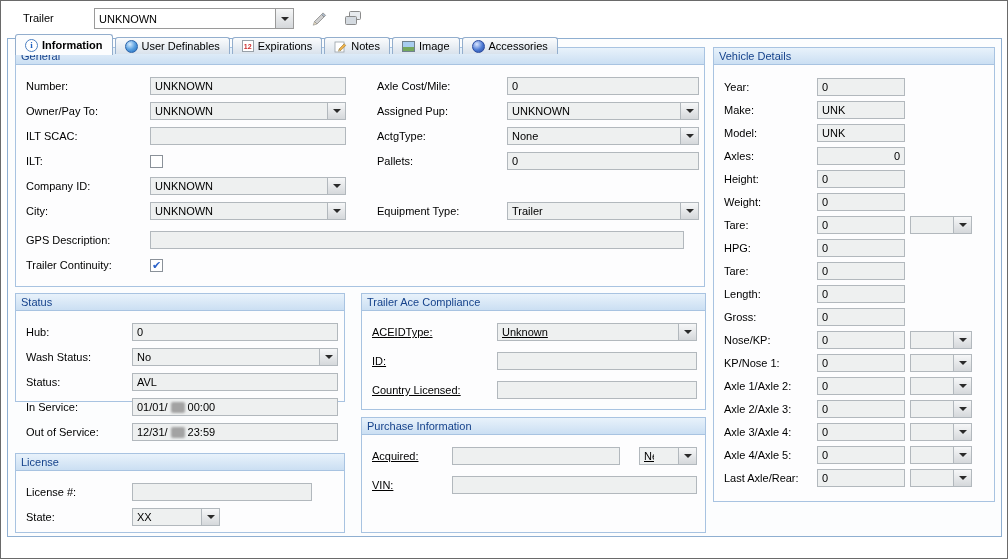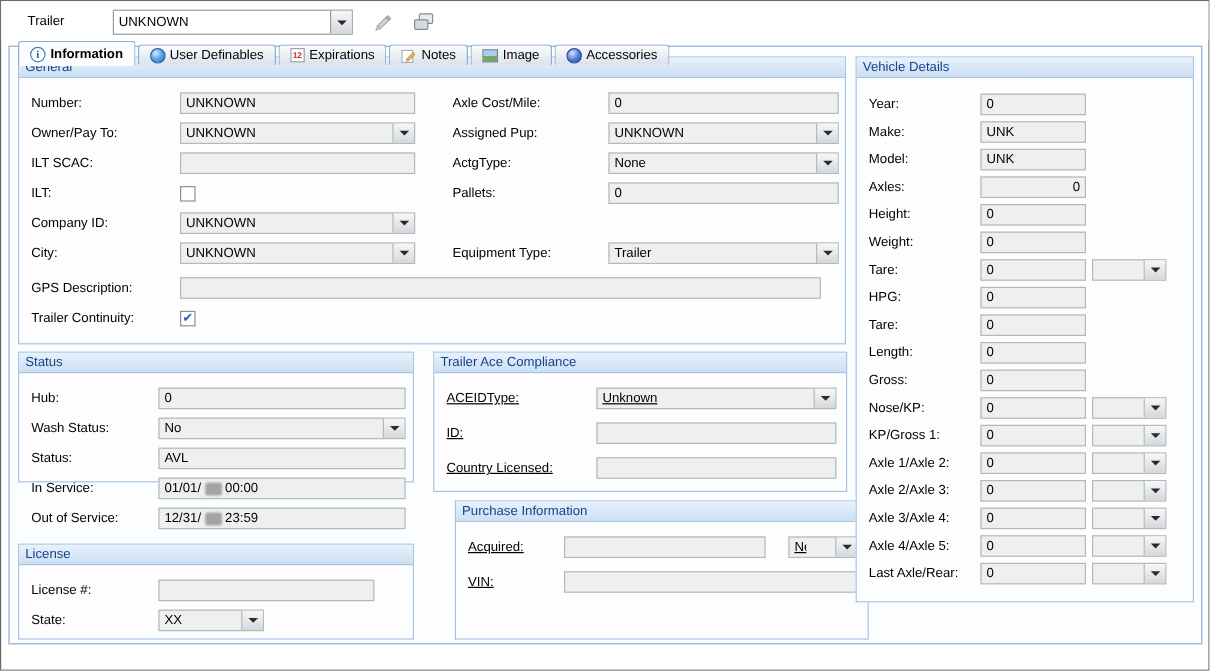--- a/index.html
+++ b/index.html
@@ -52,21 +52,21 @@
 
   
   .gb{position:absolute;box-sizing:border-box;border:1px solid #a8c3e1;background:#fdfdfe;}
   .gb-h{height:17px;box-sizing:border-box;line-height:16px;padding:0 5px;background:linear-gradient(#e8f2fb,#cbdff3);border-bottom:1px solid #a8c3e1;color:#15428b;}
   .gb-b{padding:12px 10px 6px 10px;}
 
   .gb-general{left:7px;top:8px;width:690px;height:240px;}
   .gb-status{left:7px;top:254px;width:330px;height:109px;}
   .gb-license{left:7px;top:414px;width:330px;height:80px;}
   .gb-ace{left:353px;top:254px;width:345px;height:117px;}
-  .gb-purchase{left:353px;top:378px;width:345px;height:116px;margin-left:18px;}
+  .gb-purchase{left:353px;top:378px;width:345px;height:116px;}
   .gb-vehicle{left:705px;top:8px;width:282px;height:455px;}
   .gb-vehicle .gb-b{padding-top:13px;}
 
   .row{display:flex;align-items:center;margin-bottom:7px;height:18px;}
   .row.ghost{visibility:hidden;}
   .row.mt4{margin-top:4px;}
   .vrow{display:flex;align-items:center;margin-bottom:5px;height:18px;}
   .arow{display:flex;align-items:center;margin-bottom:11px;height:18px;text-decoration:underline;}
   .flabel{flex:none;overflow:hidden;white-space:nowrap;}
 
@@ -404,21 +404,21 @@
           <span class="flabel lw93">Nose/KP:</span>
           <div class="field w88">0</div>
           <div class="fcombo w62 vunit">
             <span class="combo-value"></span>
             <span class="dd-btn">
                 <span class="dd-arrow"></span>
               </span>
           </div>
         </div>
         <div class="vrow">
-          <span class="flabel lw93">KP/Gross 1:</span>
+          <span class="flabel lw93">KP/Nose 1:</span>
           <div class="field w88">0</div>
           <div class="fcombo w62 vunit">
             <span class="combo-value"></span>
             <span class="dd-btn">
                 <span class="dd-arrow"></span>
               </span>
           </div>
         </div>
         <div class="vrow">
           <span class="flabel lw93">Axle 1/Axle 2:</span>

